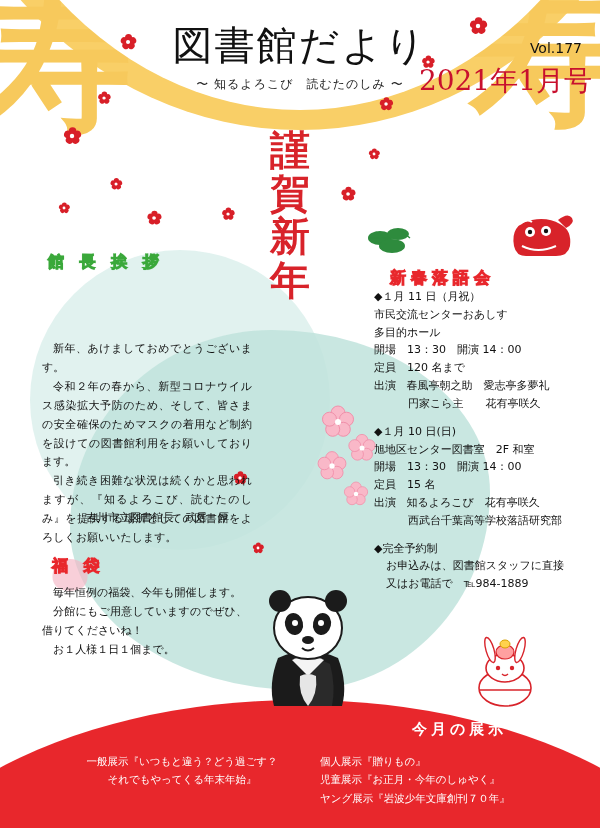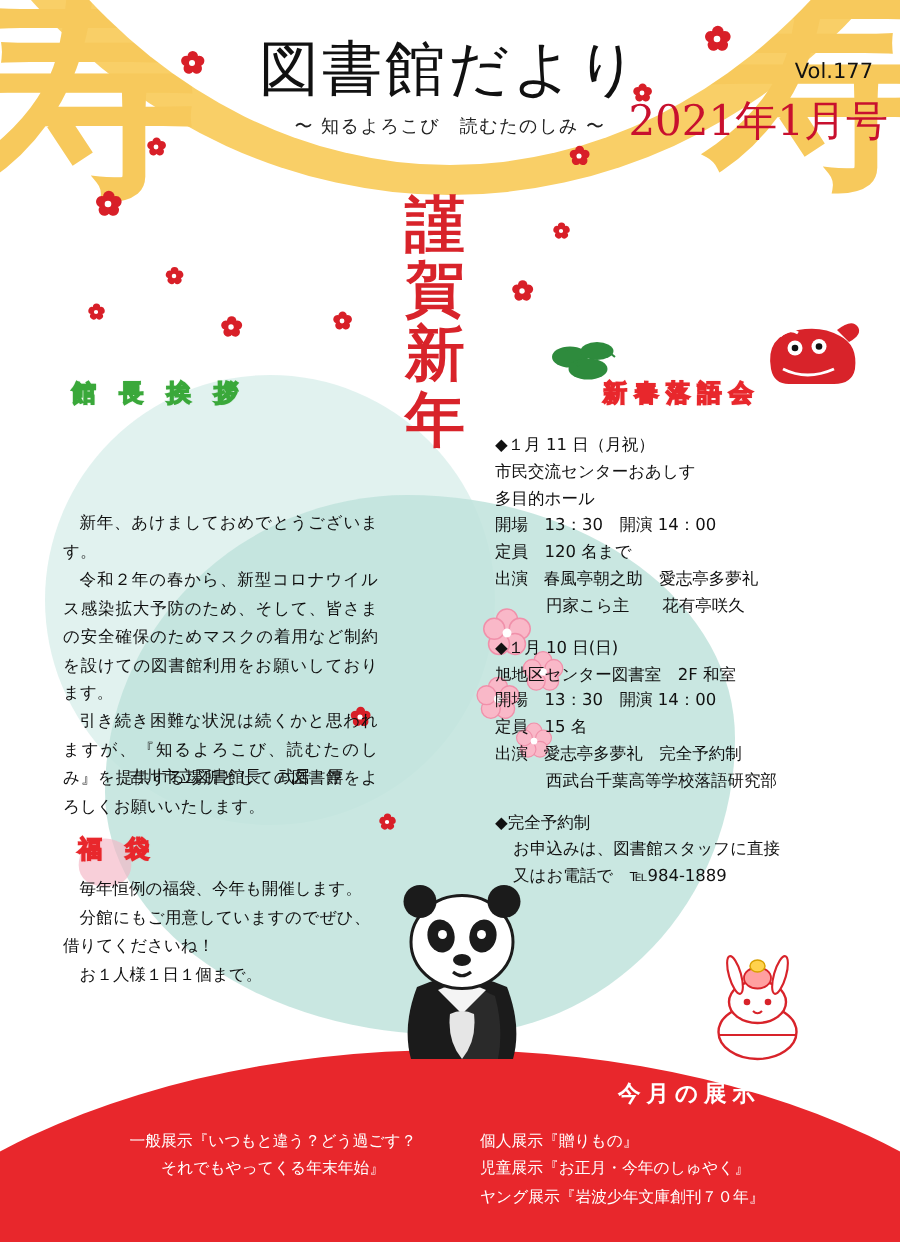--- a/index.html
+++ b/index.html
@@ -126,21 +126,21 @@
     color:#ffffff;
     -webkit-text-stroke:1px #3aa83a;
     text-shadow:0 0 1px #3aa83a;
   }
   .head.outline.r{
     -webkit-text-stroke:1px #e8272c;
     text-shadow:0 0 1px #e8272c;
   }
 
   #h-greeting{left:48px;top:252px;}
-  #h-rakugo{left:390px;top:252px;margin-left:12px;}
+  #h-rakugo{left:390px;top:268px;}
   #h-fukubukuro{left:52px;top:556px;}
 
   
   .body-text{
     position:absolute;z-index:7;
     font-size:11px;line-height:1.72;color:#111;
     text-align:justify;
   }
   #greeting-body{left:42px;top:296px;width:210px;margin-top:44px;}
   #greeting-body p{margin:0 0 0 0;text-indent:1em;}
@@ -149,21 +149,21 @@
     font-size:11px;color:#111;z-index:7;text-align:center;
   }
   #fukubukuro-body{left:42px;top:584px;width:205px;font-size:11px;}
   #fukubukuro-body p{margin:0;text-indent:1em;}
 
   
   #rakugo-body{
     position:absolute;left:330px;top:288px;width:250px;z-index:7;
     font-size:11px;line-height:1.62;color:#111;
   }
-  #rakugo-body .grp{margin-bottom:10px;}
+  #rakugo-body .grp{margin-bottom:10px;margin-left:44px;}
   #rakugo-body .row{white-space:nowrap;}
   #rakugo-body .indent{padding-left:12px;}
 
   
   .band-head{
     position:absolute;z-index:9;
     font-family:"DejaVu Serif","Liberation Serif",serif;
     font-weight:bold;font-size:15px;letter-spacing:4px;
     color:#ffffff;
   }
@@ -480,21 +480,21 @@
     <div class="grp">
       <div class="row">
         <span>◆</span><span>１月 10 日(日)</span>
       </div>
       <div class="row">旭地区センター図書室　2F 和室</div>
       <div class="row">開場　13：30　開演 14：00</div>
       <div class="row">定員　15 名</div>
       <div class="row">
         <span>出演</span>
         <span>&nbsp;</span>
-        <span>愛志亭多夢礼　完全予約制</span>
+        <span>知るよろこび　花有亭咲久</span>
       </div>
       <div class="row indent" style="padding-left:34px;">西武台千葉高等学校落語研究部</div>
     </div>
 
     <div class="grp">
       <div class="row">
         <span>◆</span><span>完全予約制</span>
       </div>
       <div class="row indent">お申込みは、図書館スタッフに直接</div>
       <div class="row indent">又はお電話で　℡984-1889</div>

